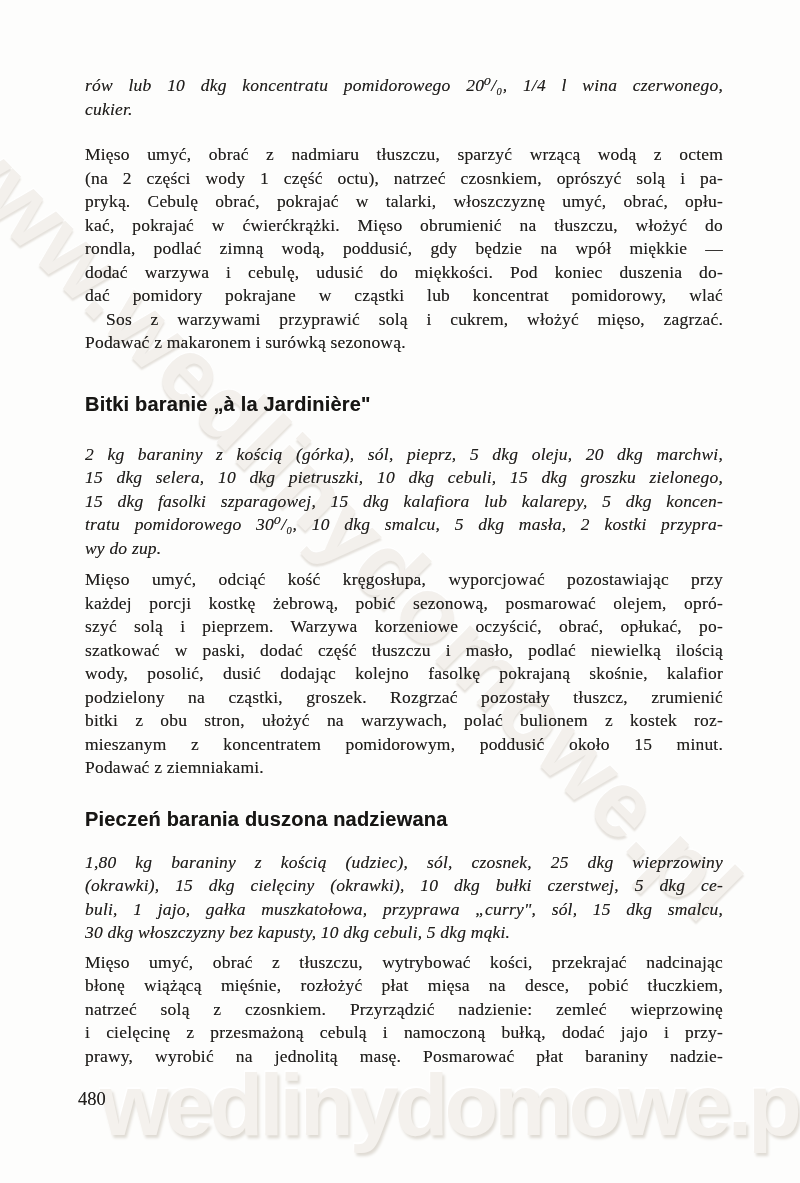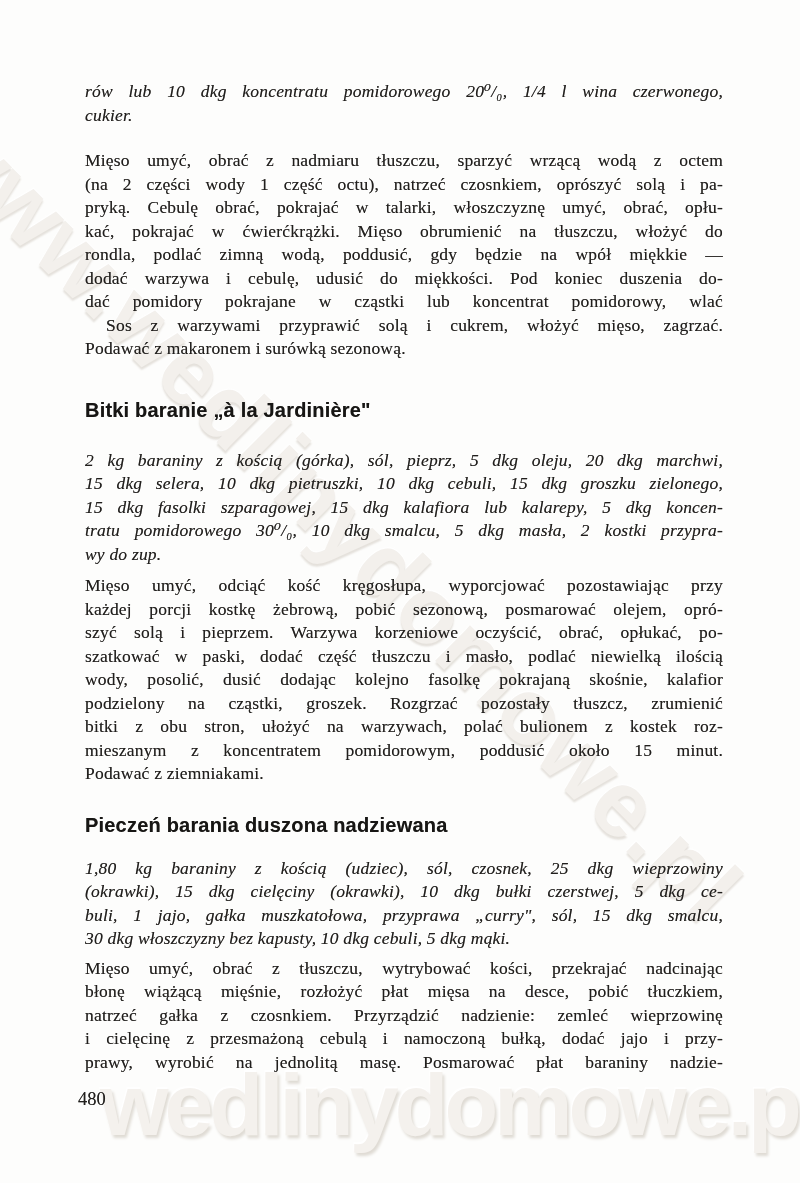--- a/index.html
+++ b/index.html
@@ -22,21 +22,21 @@
     text-shadow:2px 2px 2px #e2ded8, -1px -1px 1px #ffffff;
     opacity:.9;
   }
   .wm-bottom {
     position:absolute; left:100px; top:1054px;
     font-size:88px; letter-spacing:-4px;
     color:#f4f1ed;
     text-shadow:2px 3px 3px #dfdbd4, -1px -2px 1px #ffffff;
   }
   
-  .content { position:absolute; left:85px; top:80px; width:638px; z-index:1; }
+  .content { position:absolute; left:85px; top:74px; width:638px; z-index:1; }
   .line {
     font-size:17.5px; line-height:23.5px;
     text-align:justify; text-align-last:justify;
     letter-spacing:.2px;
     text-shadow:0 0 .5px rgba(33,31,29,.55);
   }
   .line.last { text-align-last:left; }
   .line.indent { text-indent:21px; }
   .ital .line { font-style:italic; }
   .block-method-intro { margin-top:22px; }
@@ -114,21 +114,21 @@
     <div class="ital" id="ingredients-2">
       <div class="line">1,80 kg baraniny z kością (udziec), sól, czosnek, 25 dkg wieprzowiny</div>
       <div class="line">(okrawki), 15 dkg cielęciny (okrawki), 10 dkg bułki czerstwej, 5 dkg ce-</div>
       <div class="line">buli, 1 jajo, gałka muszkatołowa, przyprawa „curry", sól, 15 dkg smalcu,</div>
       <div class="line last">30 dkg włoszczyzny bez kapusty, 10 dkg cebuli, 5 dkg mąki.</div>
     </div>
 
     <div id="method-2">
       <div class="line">Mięso umyć, obrać z tłuszczu, wytrybować kości, przekrajać nadcinając</div>
       <div class="line">błonę wiążącą mięśnie, rozłożyć płat mięsa na desce, pobić tłuczkiem,</div>
-      <div class="line">natrzeć gałka z czosnkiem. Przyrządzić nadzienie: zemleć wieprzowinę</div>
+      <div class="line">natrzeć solą z czosnkiem. Przyrządzić nadzienie: zemleć wieprzowinę</div>
       <div class="line">i cielęcinę z przesmażoną cebulą i namoczoną bułką, dodać jajo i przy-</div>
       <div class="line">prawy, wyrobić na jednolitą masę. Posmarować płat baraniny nadzie-</div>
     </div>
 
   </div>
 
   <div class="page-number">480</div>
 
   <div class="wm wm-bottom">wedlinydomowe.pl</div>
 

